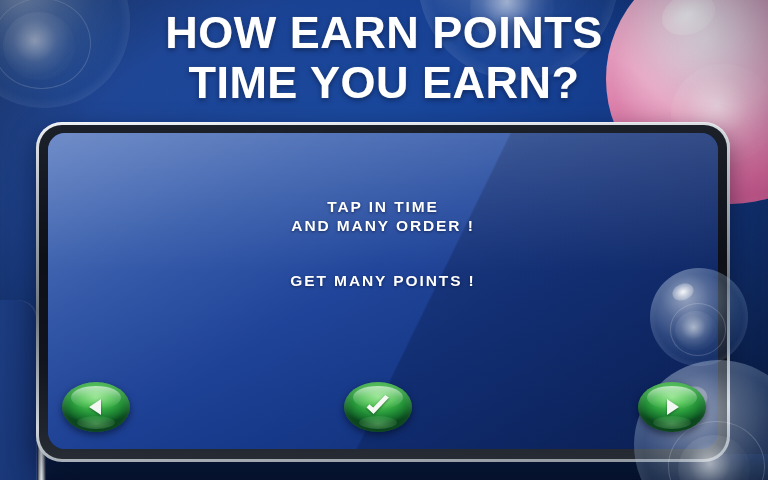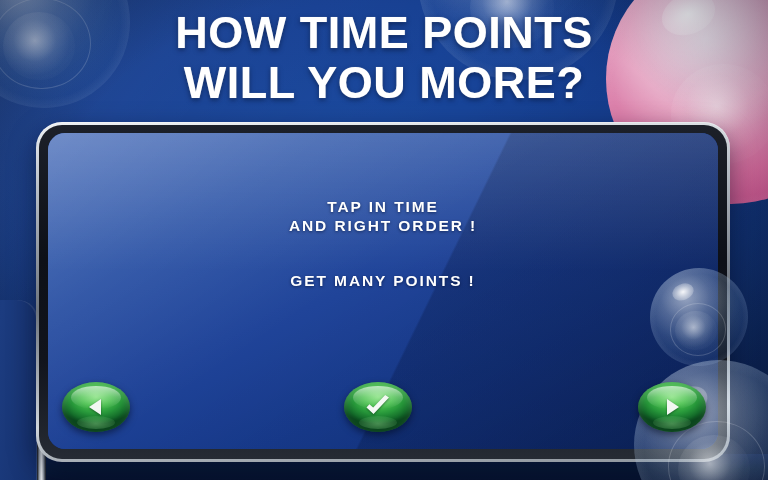--- a/index.html
+++ b/index.html
@@ -308,38 +308,38 @@
   </div>
   <div class="bubble" id="bubble-topleft">
     <div class="bubble-core"></div>
     <div class="bubble-ring"></div>
   </div>
   <div class="bubble" id="bubble-pink">
     <div class="bubble-core"></div>
   </div>
 
   <div id="headline">
-    <span class="line">HOW TIME POINTS</span>
-    <span class="line">WILL YOU MORE?</span>
+    <span class="line">HOW EARN POINTS</span>
+    <span class="line">TIME YOU EARN?</span>
   </div>
 
   <div id="device-left"></div>
 
   <div id="phone">
     <div id="phone-inner-bezel">
       <div id="phone-screen">
         <div class="screen-base"></div>
         <div class="screen-diag"></div>
         <div class="screen-topsheen"></div>
         <div class="screen-gloss"></div>
 
         <div id="screen-copy">
           <div class="blk">
             <span class="ln">TAP IN TIME</span>
-            <span class="ln">AND RIGHT ORDER !</span>
+            <span class="ln">AND MANY ORDER !</span>
           </div>
           <div class="gap"></div>
           <div class="blk">
             <span class="ln">GET MANY POINTS !</span>
           </div>
         </div>
       </div>
     </div>
   </div>
 

